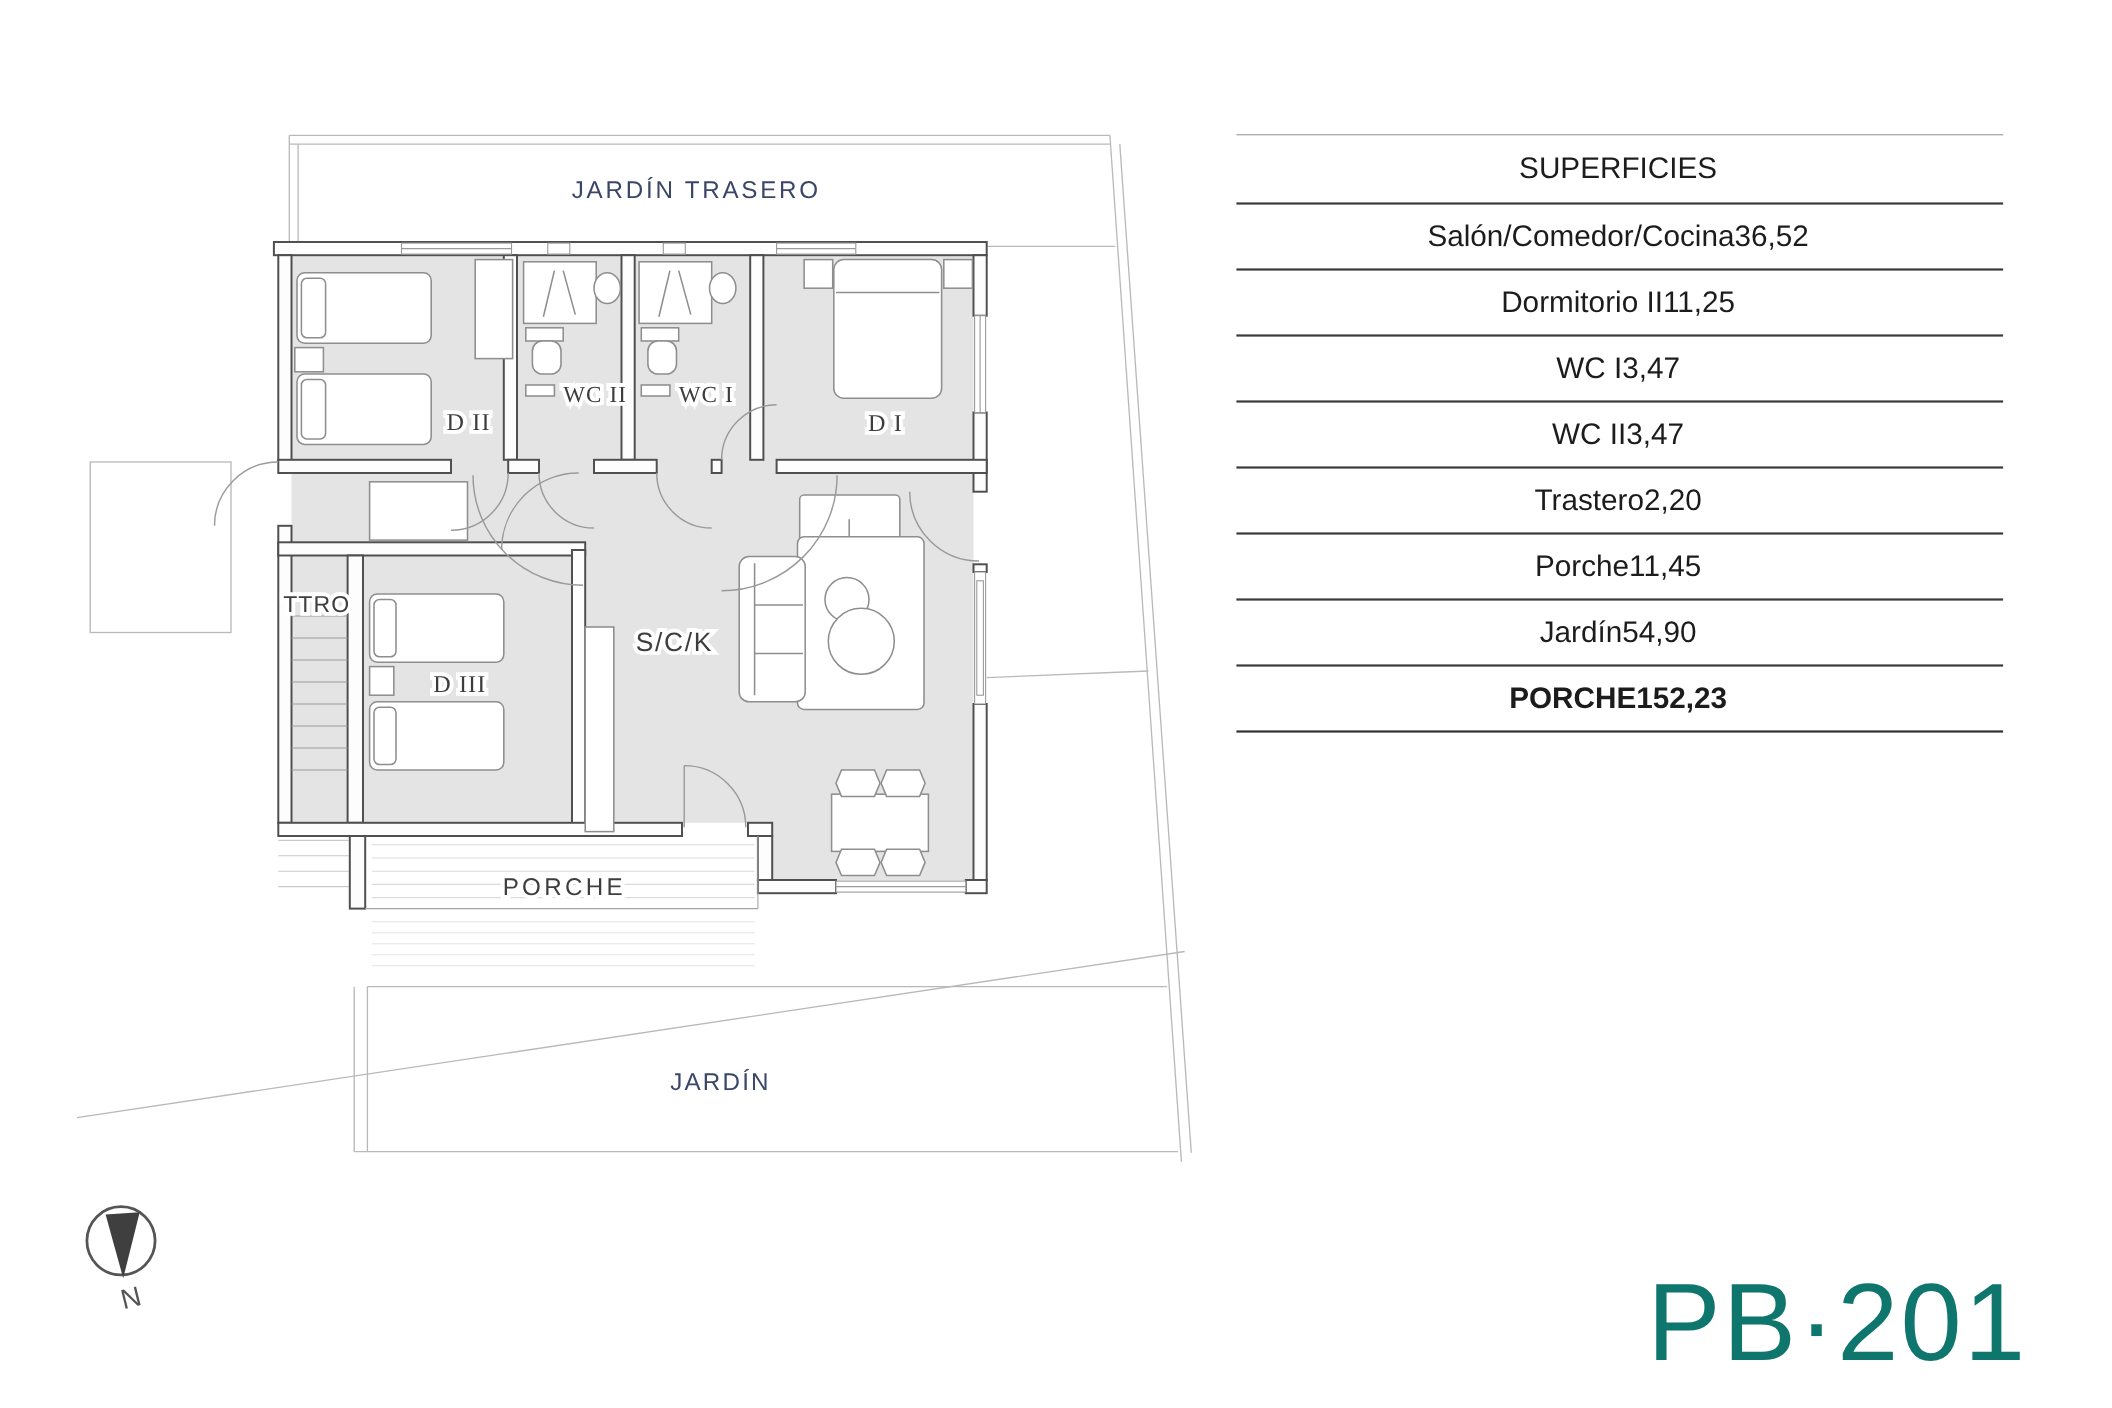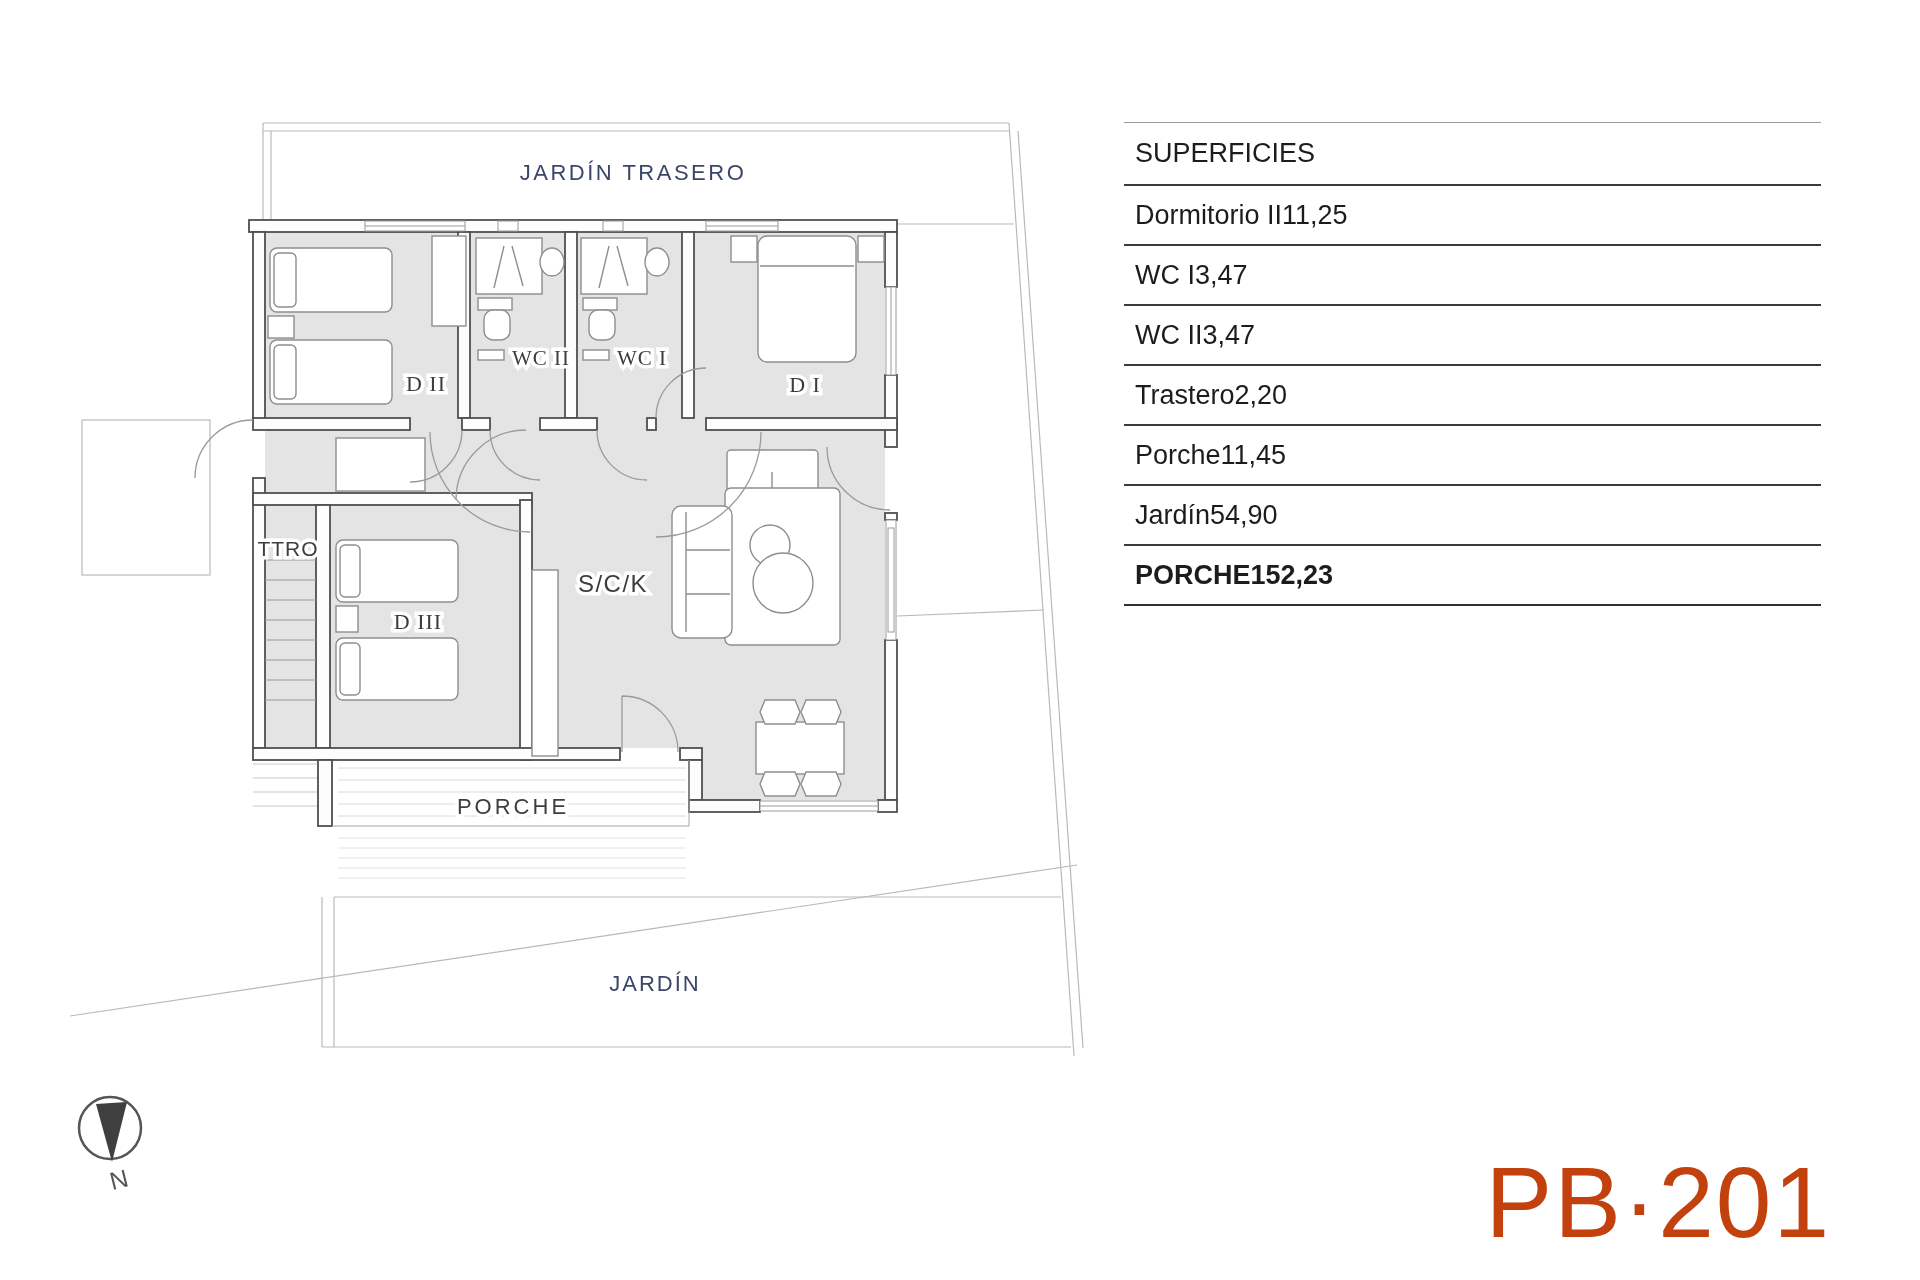--- a/index.html
+++ b/index.html
@@ -9,29 +9,29 @@
 
   
   .lbl{paint-order:stroke;stroke:#ffffff;stroke-width:7px;text-anchor:middle;}
   .lbl-sans{font-family:"Liberation Sans",sans-serif;fill:#3e3e3e;}
   .lbl-serif{font-family:"Liberation Serif",serif;fill:#3c3c3c;}
   .lbl-navy{font-family:"Liberation Sans",sans-serif;fill:#3b4768;}
 
   
   .surf-table{position:absolute;left:1124px;top:122px;width:697px;
               border-top:1.5px solid #9a9a9a;color:#1c1c1c;font-size:27px;}
-  .s-row{height:60px;display:flex;justify-content:flex-start;align-items:center;
+  .s-row{height:60px;display:flex;justify-content:center;align-items:center;
          padding:0 14px 0 11px;border-bottom:2px solid #3a3a3a;box-sizing:border-box;}
   .s-head{height:63px;}
   .s-total{font-weight:bold;border-bottom:2.5px solid #303030;}
   .s-val{text-align:right;}
 
   
-  .plan-code{position:absolute;top:1152px;right:89px;font-size:100px;line-height:1;
-             color:#c2410c;letter-spacing:2px;font-family:"Liberation Sans",sans-serif;}
+  .plan-code{position:absolute;top:1152px;right:77px;font-size:100px;line-height:1;
+             color:#0f766e;letter-spacing:2px;font-family:"Liberation Sans",sans-serif;}
 </style>
 </head>
 <body>
 
 <svg width="1920" height="1280" viewBox="0 0 1920 1280">
 
   <g stroke="#b9b9b9" stroke-width="1.2" fill="none">
     <path d="M263,123 H1009"></path>
     <path d="M263,131 H1009"></path>
     <path d="M263,123 V227"></path>
@@ -211,20 +211,24 @@
     <polygon points="96,1104 127,1102 112,1162" fill="#3f3f3f"></polygon>
     <text x="121" y="1188" font-size="25" fill="#555555" text-anchor="middle" transform="rotate(-14 121 1188)" font-family="Liberation Sans, sans-serif">N</text>
   </g>
 </svg>
 
 <div class="surf-table">
   <div class="s-row s-head">
     <span>SUPERFICIES</span>
   </div>
   <div class="s-row">
+    <span>Salón/Comedor/Cocina</span>
+    <span class="s-val">36,52</span>
+  </div>
+  <div class="s-row">
     <span>Dormitorio II</span>
     <span class="s-val">11,25</span>
   </div>
   <div class="s-row">
     <span>WC I</span>
     <span class="s-val">3,47</span>
   </div>
   <div class="s-row">
     <span>WC II</span>
     <span class="s-val">3,47</span>

